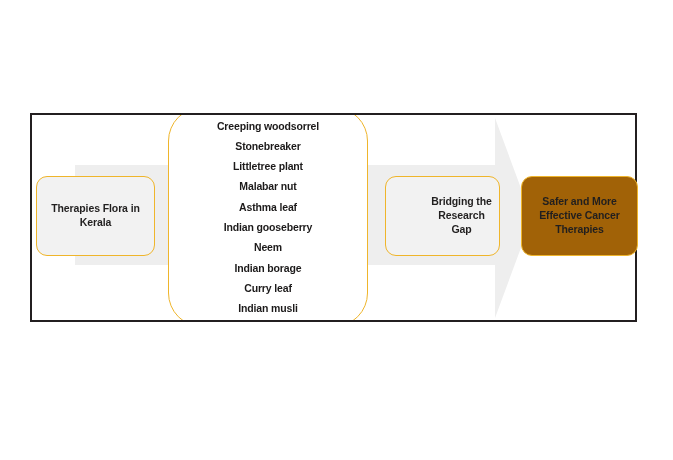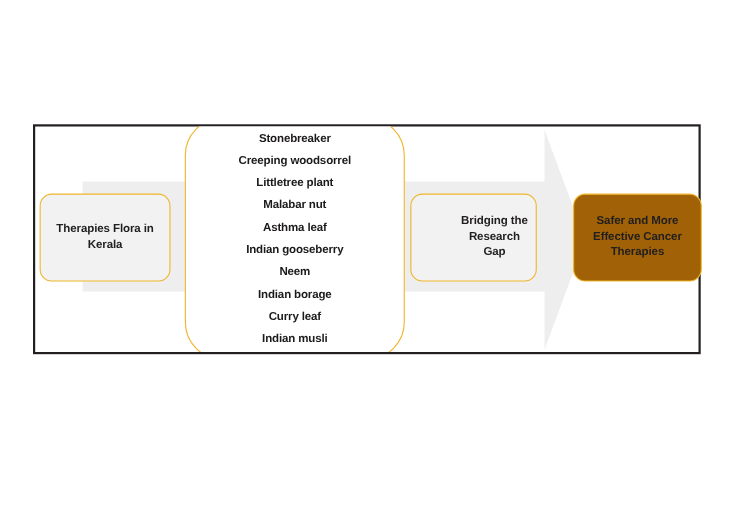--- a/index.html
+++ b/index.html
@@ -57,21 +57,21 @@
   }
 
   #node-source {
     left: 36px;
     top: 176px;
     width: 119px;
     height: 80px;
   }
 
   #node-bridge {
-    left: 373px;
+    left: 385px;
     top: 176px;
     width: 115px;
     height: 80px;
     padding-left: 44px;
   }
 
   #node-outcome {
     left: 521px;
     top: 176px;
     width: 117px;
@@ -123,22 +123,22 @@
 <svg id="process-arrow" viewBox="0 0 607 209" preserveAspectRatio="none" aria-hidden="true">
   <polygon points="45,52 465,52 465,5 502,105 465,205 465,152 45,152" fill="#eeeeee"></polygon>
 </svg>
 
 <div class="node" id="node-source">
   <span>Therapies Flora in Kerala</span>
 </div>
 
 <div id="plant-list-clip">
   <div id="node-plant-list">
+    <span class="plant-item">Creeping woodsorrel</span>
     <span class="plant-item">Stonebreaker</span>
-    <span class="plant-item">Creeping woodsorrel</span>
     <span class="plant-item">Littletree plant</span>
     <span class="plant-item">Malabar nut</span>
     <span class="plant-item">Asthma leaf</span>
     <span class="plant-item">Indian gooseberry</span>
     <span class="plant-item">Neem</span>
     <span class="plant-item">Indian borage</span>
     <span class="plant-item">Curry leaf</span>
     <span class="plant-item">Indian musli</span>
   </div>
 </div>

